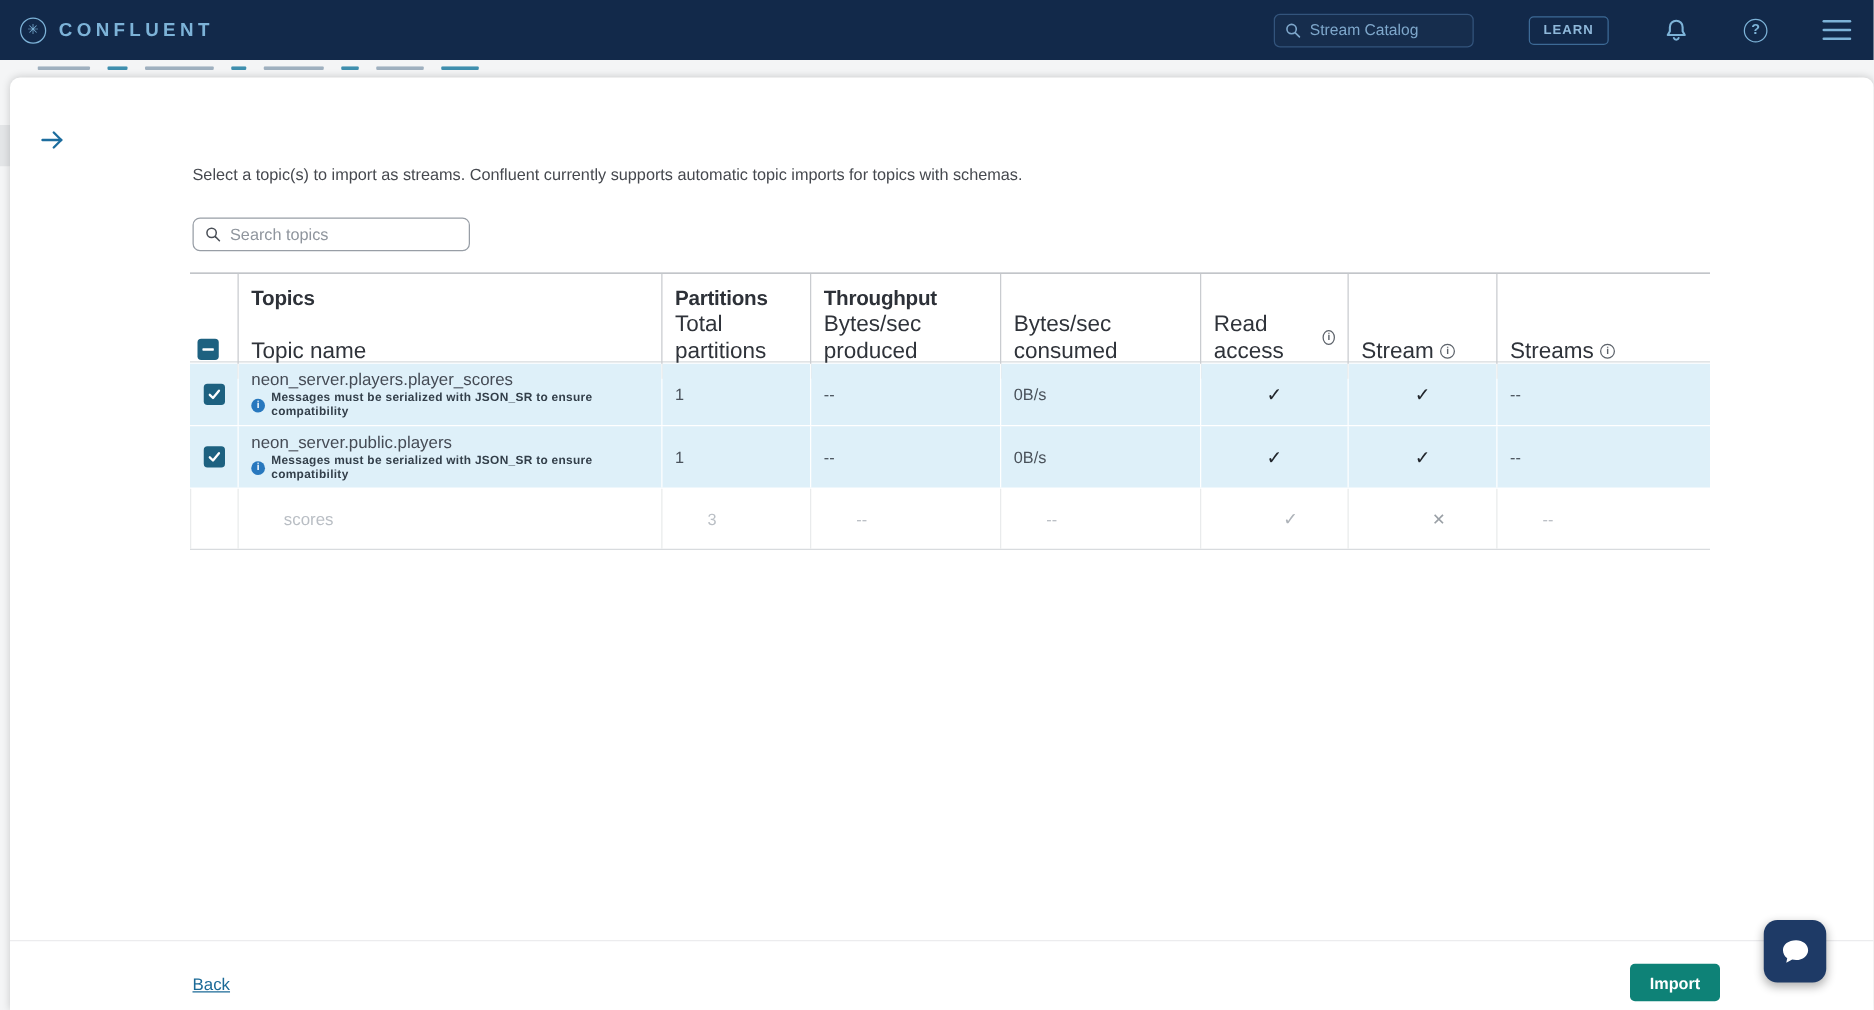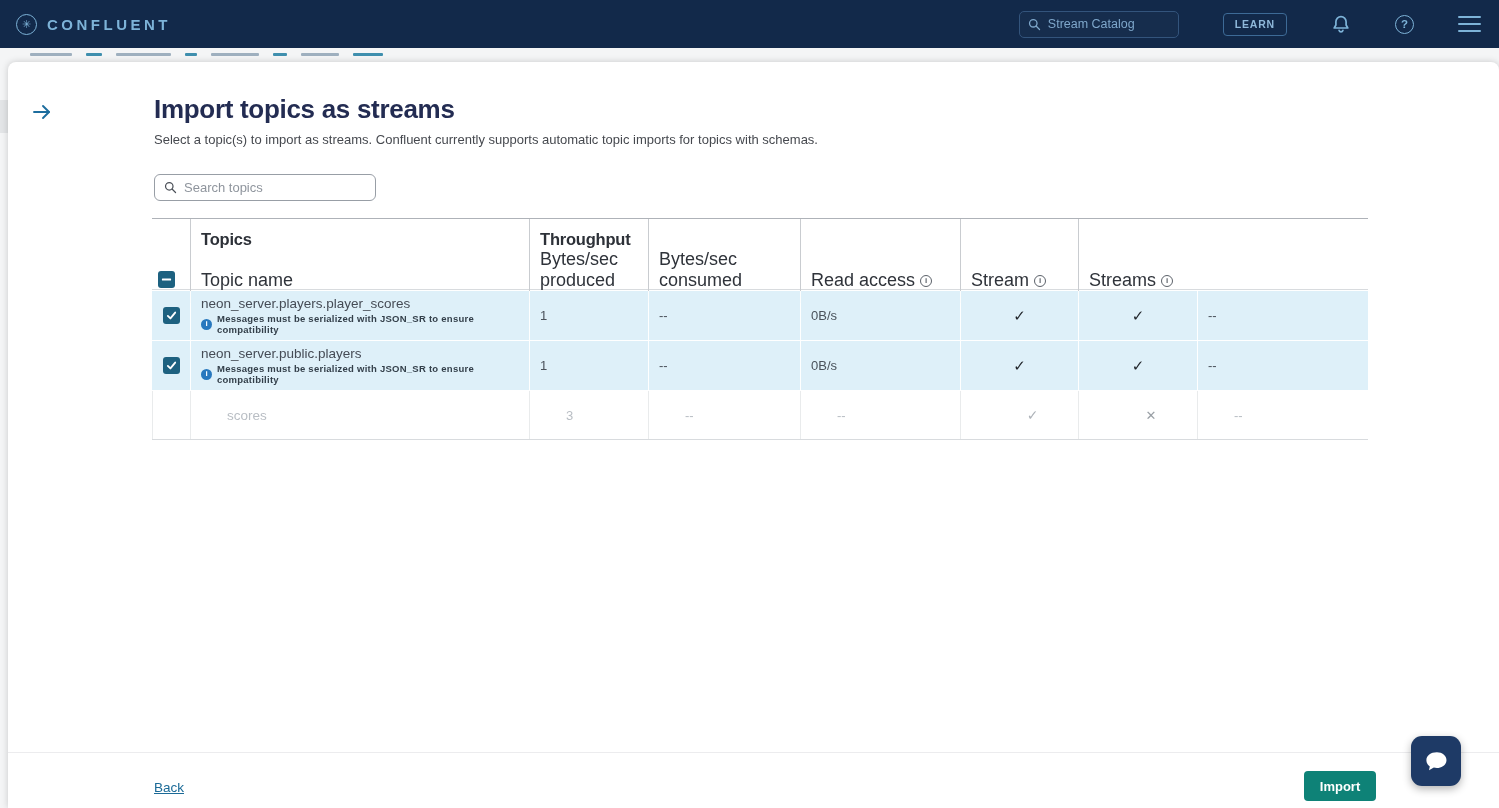--- a/index.html
+++ b/index.html
@@ -202,21 +202,20 @@
 
   <div class="panel">
 
     <span class="collapse-arrow">
       <svg width="24" height="24" viewBox="0 0 24 24" fill="none" stroke="#1d6d9e" stroke-width="1.9" stroke-linecap="round" stroke-linejoin="round">
         <line x1="4" y1="12" x2="19" y2="12"></line>
         <polyline points="13,6 19,12 13,18"></polyline>
       </svg>
     </span>
 
-    <h1 class="page-title">Import topics as streams</h1>
     <div class="page-subtitle">Select a topic(s) to import as streams. Confluent currently supports automatic topic imports for topics with schemas.</div>
 
     <div class="topic-search">
       <svg width="13" height="13" viewBox="0 0 16 16">
         <circle cx="6.5" cy="6.5" r="4.6" fill="none" stroke="#4a4f57" stroke-width="1.5"></circle>
         <line x1="10.2" y1="10.2" x2="14.2" y2="14.2" stroke="#4a4f57" stroke-width="1.5" stroke-linecap="round"></line>
       </svg>
       <input type="text" placeholder="Search topics" style="">
     </div>
 
@@ -230,20 +229,26 @@
               </svg>
           </span>
         </div>
         <div class="th">
           <span class="group-label">Topics</span>
           <span class="sub-wrap">
               <span class="sub-label">Topic name</span>
             </span>
         </div>
         <div class="th">
+          <span class="group-label">Partitions</span>
+          <span class="sub-wrap">
+              <span class="sub-label">Total partitions</span>
+            </span>
+        </div>
+        <div class="th">
           <span class="group-label">Throughput</span>
           <span class="sub-wrap">
               <span class="sub-label">Bytes/sec produced</span>
             </span>
         </div>
         <div class="th">
           <span class="group-label"></span>
           <span class="sub-wrap">
               <span class="sub-label">Bytes/sec consumed</span>
             </span>

